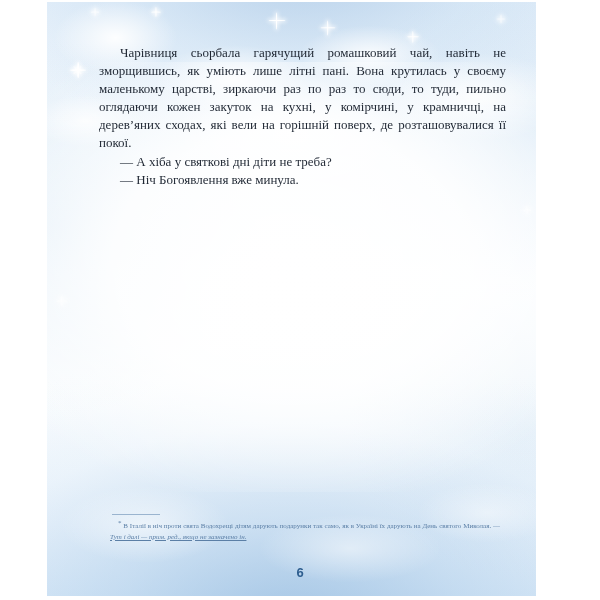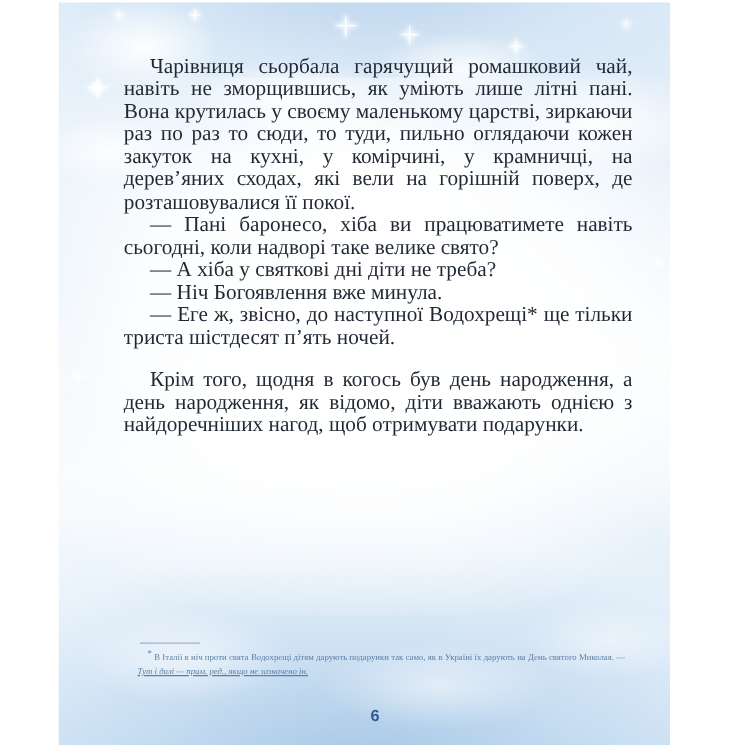--- a/index.html
+++ b/index.html
@@ -108,21 +108,21 @@
     width: 600px;
     height: 600px;
   }
 
   #body-text {
     position: absolute;
     left: 99px;
     top: 44px;
     width: 407px;
     color: #1f2733;
-    font-size: 17px;
+    font-size: 13px;
     line-height: 18.1px;
     text-align: justify;
   }
 
   #body-text p {
     margin: 0;
     text-indent: 21px;
     -webkit-hyphens: manual;
     hyphens: manual;
   }
@@ -186,26 +186,23 @@
     <div class="sparkle" style="left:91px;top:8px;width:8px;height:8px;opacity:.85;"></div>
     <div class="sparkle" style="left:496px;top:14px;width:9px;height:9px;opacity:.8;"></div>
     <div class="sparkle" style="left:56px;top:295px;width:11px;height:11px;opacity:.75;"></div>
     <div class="sparkle" style="left:523px;top:206px;width:8px;height:8px;opacity:.7;"></div>
   </div>
 
   <div id="content">
 
     <div id="body-text">
       <p>Чарівниця сьорбала гарячущий ромашковий чай, навіть не зморщившись, як уміють лише літні пані. Вона крутилась у своєму маленькому царстві, зиркаючи раз по раз то сюди, то туди, пильно оглядаючи кожен закуток на кухні, у комірчині, у крамничці, на дерев’яних сходах, які вели на горішній поверх, де розташовувалися її покої.</p>
-      <p>— Пані баронесо, хіба ви працюватимете навіть сьогодні, коли надворі таке велике свято?</p>
       <p>— А хіба у святкові дні діти не треба?</p>
       <p>— Ніч Богоявлення вже минула.</p>
-      <p>— Еге ж, звісно, до наступної Водохрещі* ще тільки триста шістдесят п’ять ночей.</p>
       <div class="block-gap"></div>
-      <p>Крім того, щодня в когось був день народження, а день народження, як відомо, діти вважають однією з найдоречніших нагод, щоб отримувати подарунки.</p>
     </div>
 
     <div id="footnote">
       <div id="footnote-rule"></div>
       <div id="footnote-text">
         <span class="marker">*</span>
         <span>В Італії в ніч проти свята Водохрещі дітям дарують подарунки так само, як в Україні їх дарують на День святого Миколая. — </span><i>Тут і далі — прим. ред., якщо не зазначено ін.</i>
       </div>
     </div>
 

